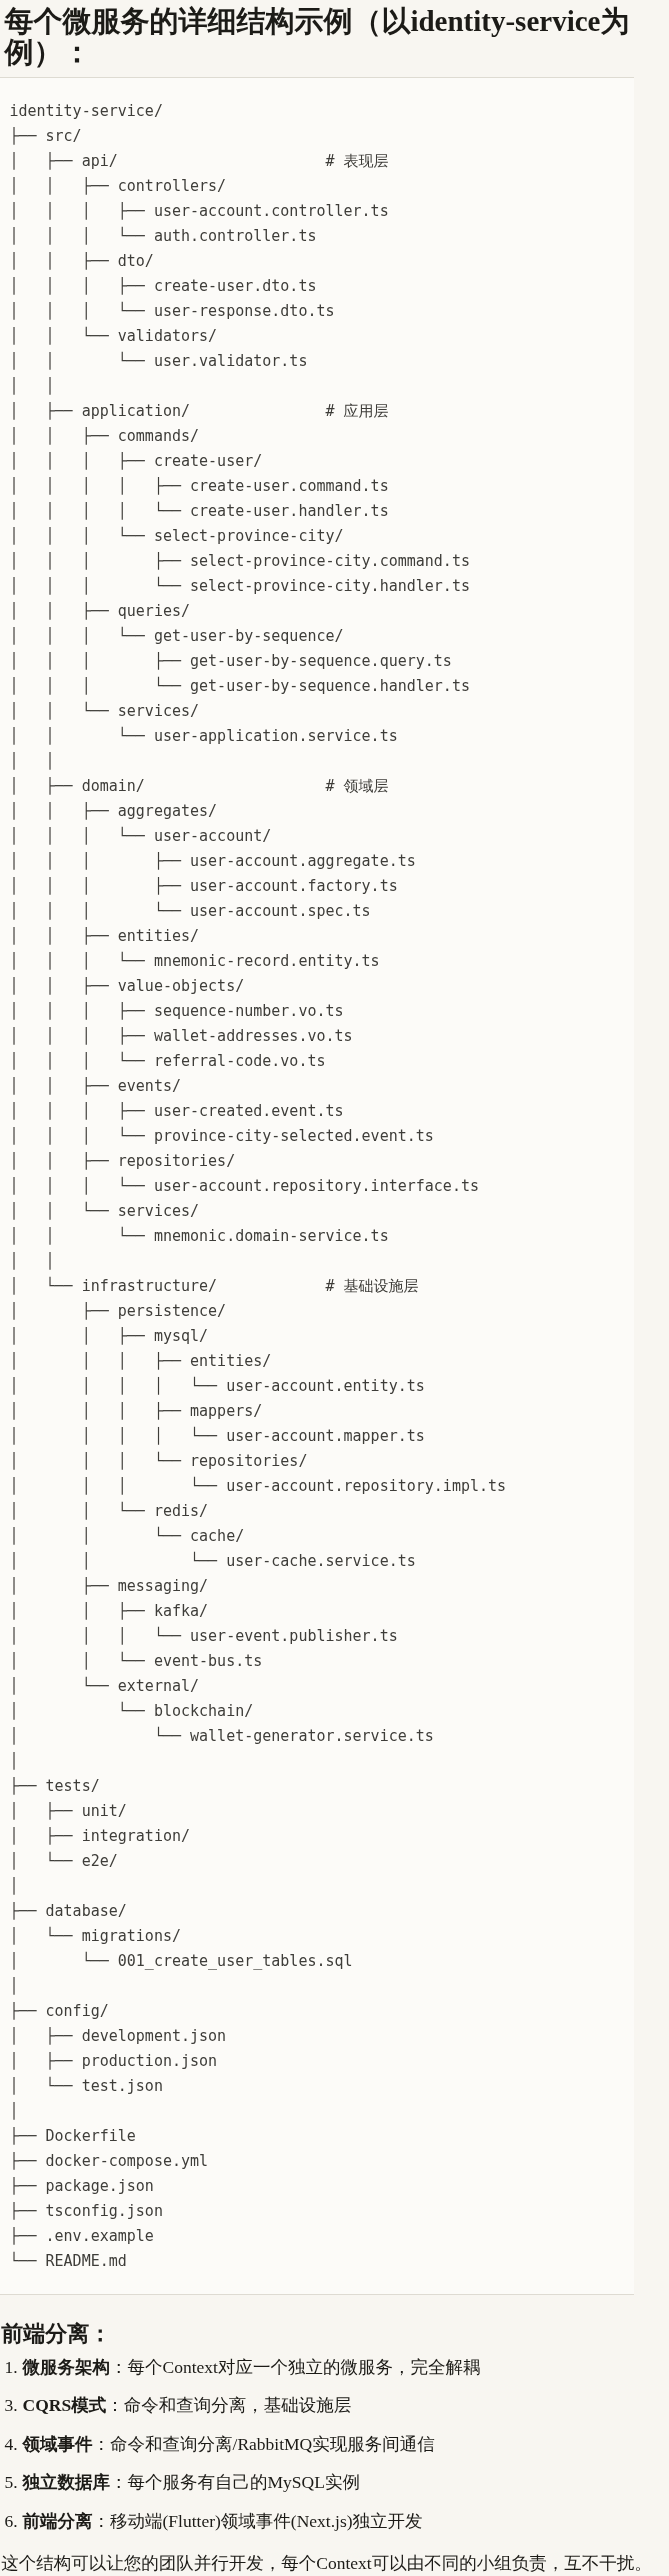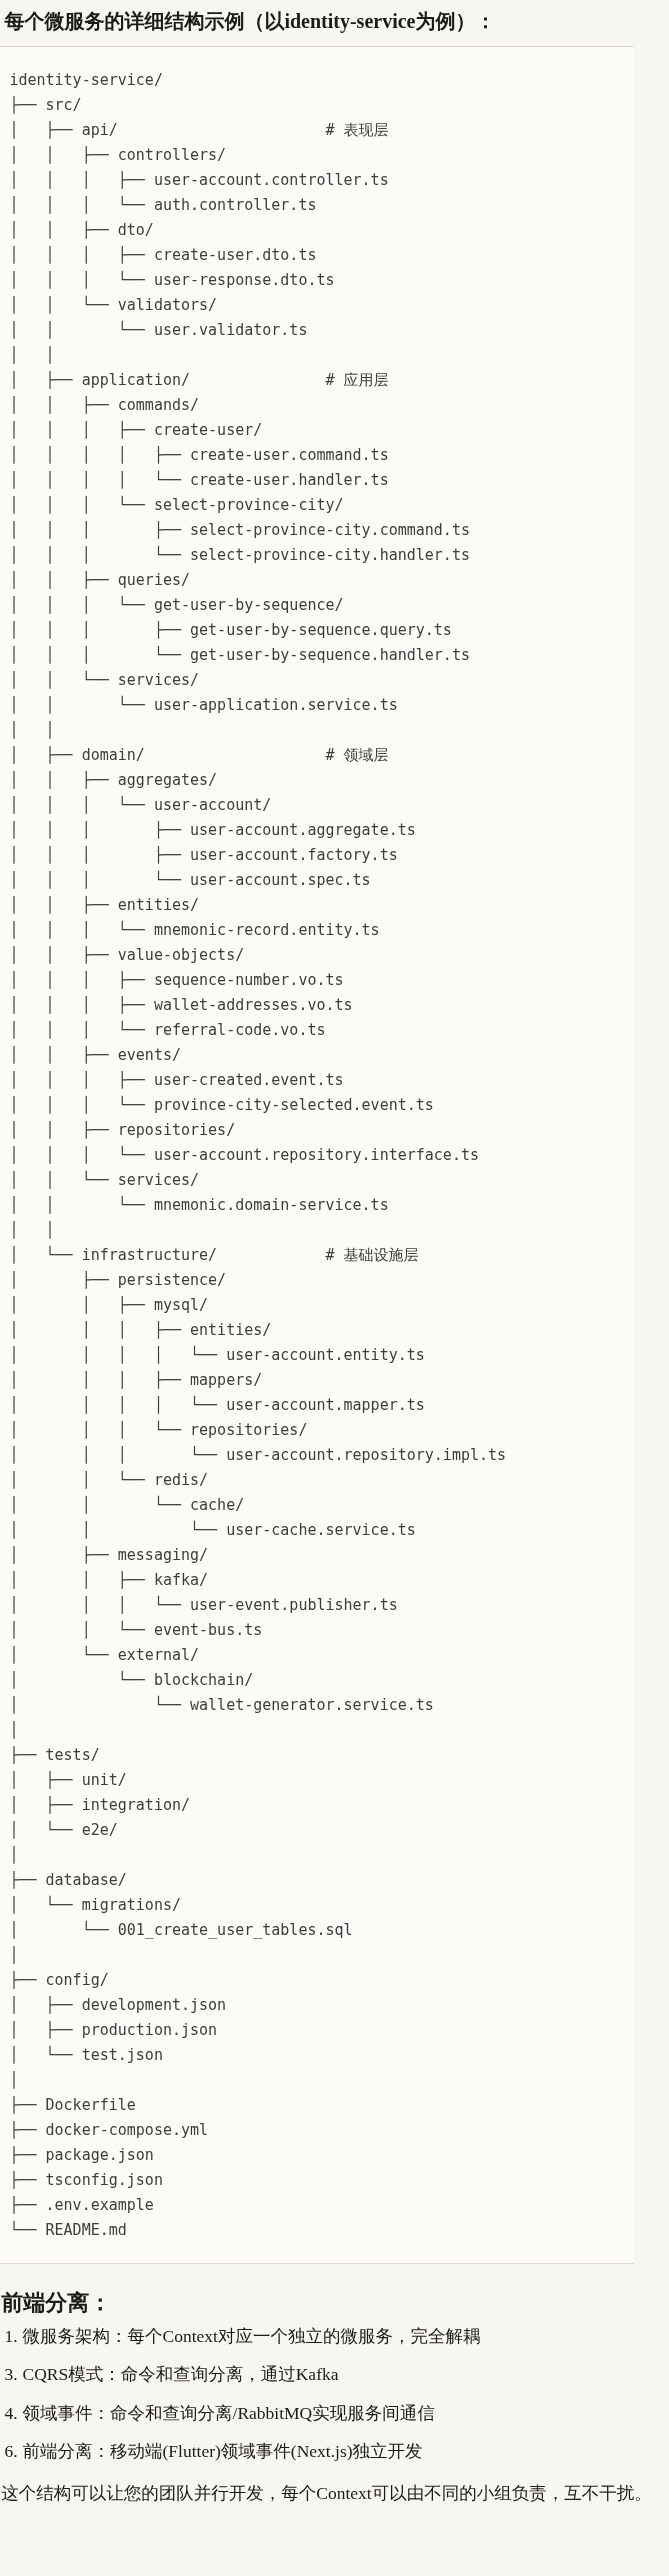--- a/index.html
+++ b/index.html
@@ -13,21 +13,21 @@
   html,body{width:669px;}
   body{
     height:2576px;
     overflow:hidden;
     background:var(--page-bg);
     color:var(--text-dark);
     font-family:"Liberation Serif", serif;
     padding-top:6.3px;
   }
   .page-title{
-    font-size:20px;
+    font-size:29px;
     font-weight:700;
     line-height:31px;
     margin-left:4.4px;
     margin-bottom:8.8px;
     color:var(--text-dark);
   }
   .code-block{
     background:var(--code-bg);
     border-top:0.6px solid var(--code-border);
     border-bottom:0.6px solid var(--code-border);
@@ -51,21 +51,21 @@
   .note-item{
     font-size:17.5px;
     line-height:21px;
     margin:0 0 17.5px 4.4px;
     color:var(--text-dark);
   }
   .note-item .num{
     margin-right:5px;
   }
   .note-item .term{
-    font-weight:400;
+    font-weight:700;
     text-align:center;
   }
   .closing-paragraph{
     font-size:17.5px;
     line-height:24px;
     margin:19px 0 0 1.3px;
     color:var(--text-dark);
   }
 </style>
 </head>
@@ -160,19 +160,20 @@
 ├── package.json
 ├── tsconfig.json
 ├── .env.example
 └── README.md</pre>
 </div>
 
 <div class="notes-heading">前端分离：</div>
 
 <div>
   <div class="note-item"><span class="num">1.</span><span class="term">微服务架构</span><span class="desc">：每个Context对应一个独立的微服务，完全解耦</span></div>
-  <div class="note-item"><span class="num">3.</span><span class="term">CQRS模式</span><span class="desc">：命令和查询分离，通过Kafka</span></div>
+  <div class="note-item"><span class="num">3.</span><span class="term">CQRS模式</span><span class="desc">：命令和查询分离，基础设施层</span></div>
   <div class="note-item"><span class="num">4.</span><span class="term">领域事件</span><span class="desc">：命令和查询分离/RabbitMQ实现服务间通信</span></div>
+  <div class="note-item"><span class="num">5.</span><span class="term">独立数据库</span><span class="desc">：每个服务有自己的MySQL实例</span></div>
   <div class="note-item"><span class="num">6.</span><span class="term">前端分离</span><span class="desc">：移动端(Flutter)领域事件(Next.js)独立开发</span></div>
 </div>
 
 <div class="closing-paragraph">这个结构可以让您的团队并行开发，每个Context可以由不同的小组负责，互不干扰。</div>
 
 
 </body></html>

